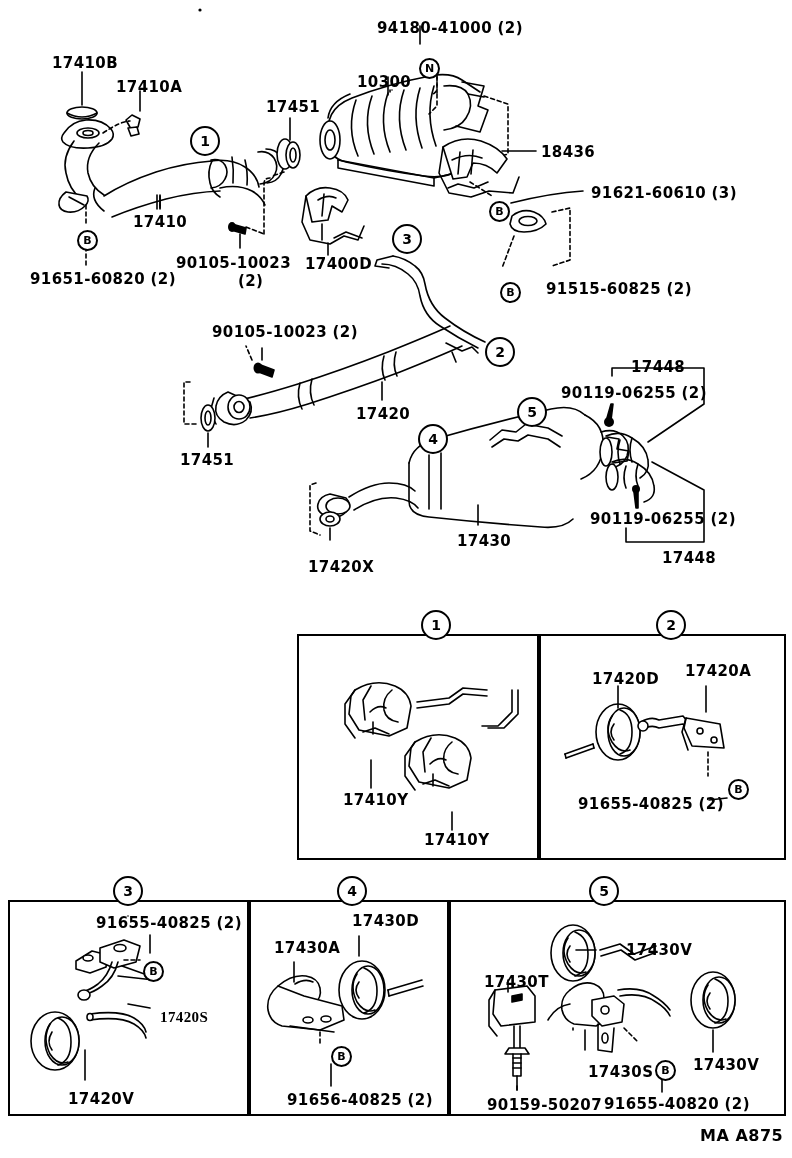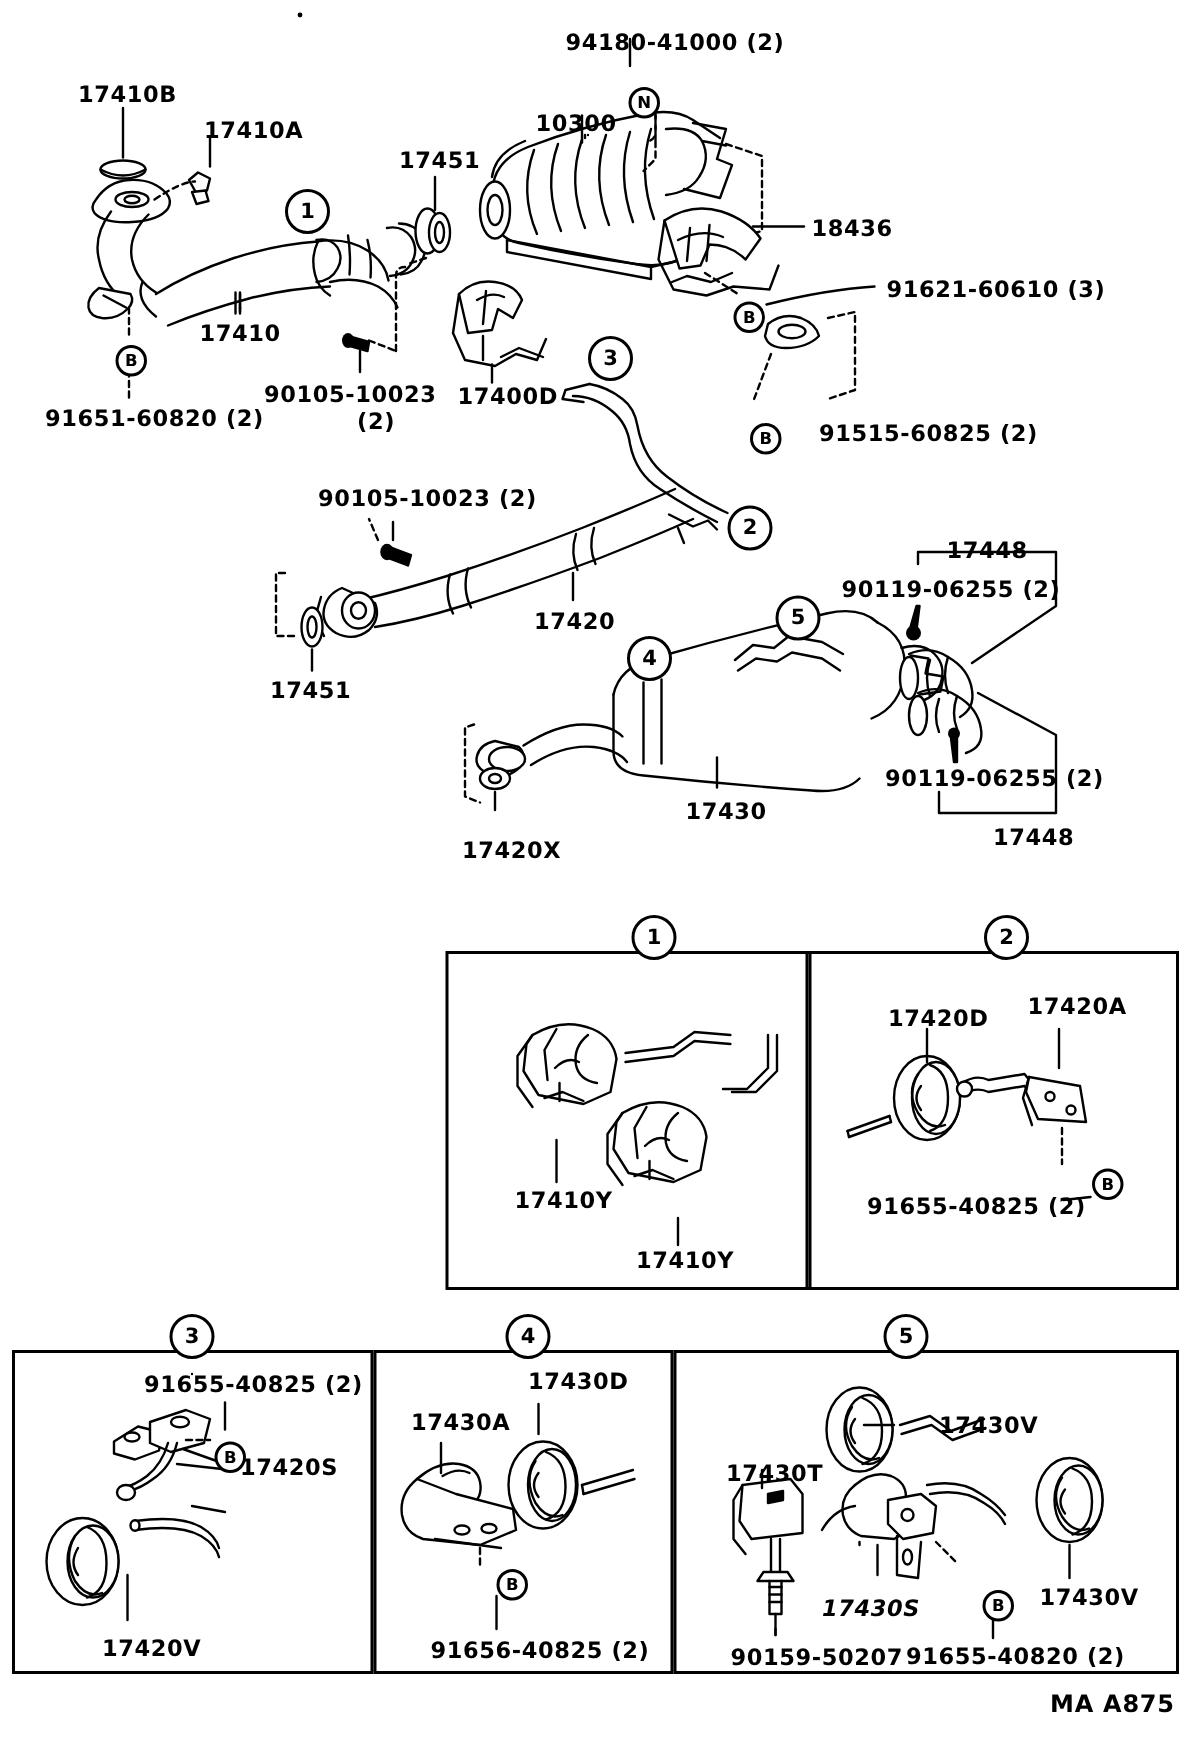--- a/index.html
+++ b/index.html
@@ -396,21 +396,21 @@
   <div id="boxes">
       <div class="dbox" style="left: 297px; top: 634px; width: 240px; height: 222px;"></div>
       <div class="dbox" style="left: 537px; top: 634px; width: 245px; height: 222px;"></div>
       <div class="dbox" style="left: 8px; top: 900px; width: 237px; height: 212px;"></div>
       <div class="dbox" style="left: 249px; top: 900px; width: 196px; height: 212px;"></div>
       <div class="dbox" style="left: 449px; top: 900px; width: 333px; height: 212px;"></div>
     </div>
 
   <div id="labels">
       <div class="lbl" style="left: 52px; top: 56px;">17410B</div>
-      <div class="lbl" style="left: 116px; top: 80px; margin-left: 20px;">17410A</div>
+      <div class="lbl" style="left: 116px; top: 80px;">17410A</div>
       <div class="lbl" style="left: 266px; top: 100px;">17451</div>
       <div class="lbl" style="left: 133px; top: 215px; text-align: right;">17410</div>
       <div class="lbl" style="left: 30px; top: 272px;">91651-60820 (2)</div>
       <div class="lbl" style="left: 176px; top: 256px;">90105-10023</div>
       <div class="lbl" style="left: 238px; top: 274px;">(2)</div>
       <div class="lbl" style="left: 305px; top: 257px;">17400D</div>
       <div class="lbl" style="left: 377px; top: 21px;">94180-41000 (2)</div>
       <div class="lbl" style="left: 357px; top: 75px;">10300</div>
       <div class="lbl" style="left: 541px; top: 145px;">18436</div>
       <div class="lbl" style="left: 591px; top: 186px;">91621-60610 (3)</div>
@@ -433,30 +433,30 @@
       <div class="nmark" style="left: 419px; top: 58px;">N</div>
       <div class="bmark" style="left: 489px; top: 201px;">B</div>
       <div class="bmark" style="left: 500px; top: 282px;">B</div>
       <div class="lbl" style="left: 343px; top: 793px;">17410Y</div>
       <div class="lbl" style="left: 424px; top: 833px;">17410Y</div>
       <div class="lbl" style="left: 592px; top: 672px;">17420D</div>
       <div class="lbl" style="left: 685px; top: 664px;">17420A</div>
       <div class="lbl" style="left: 578px; top: 797px;">91655-40825 (2)</div>
       <div class="bmark" style="left: 728px; top: 779px;">B</div>
       <div class="lbl" style="left: 96px; top: 916px;">91655-40825 (2)</div>
-      <div class="lbl" style="left: 160px; top: 971px;">17420S</div>
+      <div class="lbl" style="left: 160px; top: 1010px; font-family: Liberation Serif, serif;">17420S</div>
       <div class="lbl" style="left: 68px; top: 1092px; text-align: right;">17420V</div>
       <div class="bmark" style="left: 143px; top: 961px;">B</div>
       <div class="lbl" style="left: 352px; top: 914px;">17430D</div>
       <div class="lbl" style="left: 274px; top: 941px;">17430A</div>
       <div class="lbl" style="left: 287px; top: 1093px;">91656-40825 (2)</div>
       <div class="bmark" style="left: 331px; top: 1046px;">B</div>
       <div class="lbl" style="left: 626px; top: 943px;">17430V</div>
       <div class="lbl" style="left: 484px; top: 975px;">17430T</div>
-      <div class="lbl" style="left: 548px; top: 1065px; font-style: italic;">17430S</div>
+      <div class="lbl" style="left: 588px; top: 1065px;">17430S</div>
       <div class="lbl" style="left: 693px; top: 1058px;">17430V</div>
       <div class="lbl" style="left: 487px; top: 1098px;">90159-50207</div>
       <div class="lbl" style="left: 604px; top: 1097px;">91655-40820 (2)</div>
       <div class="bmark" style="left: 655px; top: 1060px;">B</div>
       <div class="cnum" style="left: 421px; top: 610px;">1</div>
       <div class="cnum" style="left: 656px; top: 610px;">2</div>
       <div class="cnum" style="left: 113px; top: 876px;">3</div>
       <div class="cnum" style="left: 337px; top: 876px;">4</div>
       <div class="cnum" style="left: 589px; top: 876px;">5</div>
     </div>

